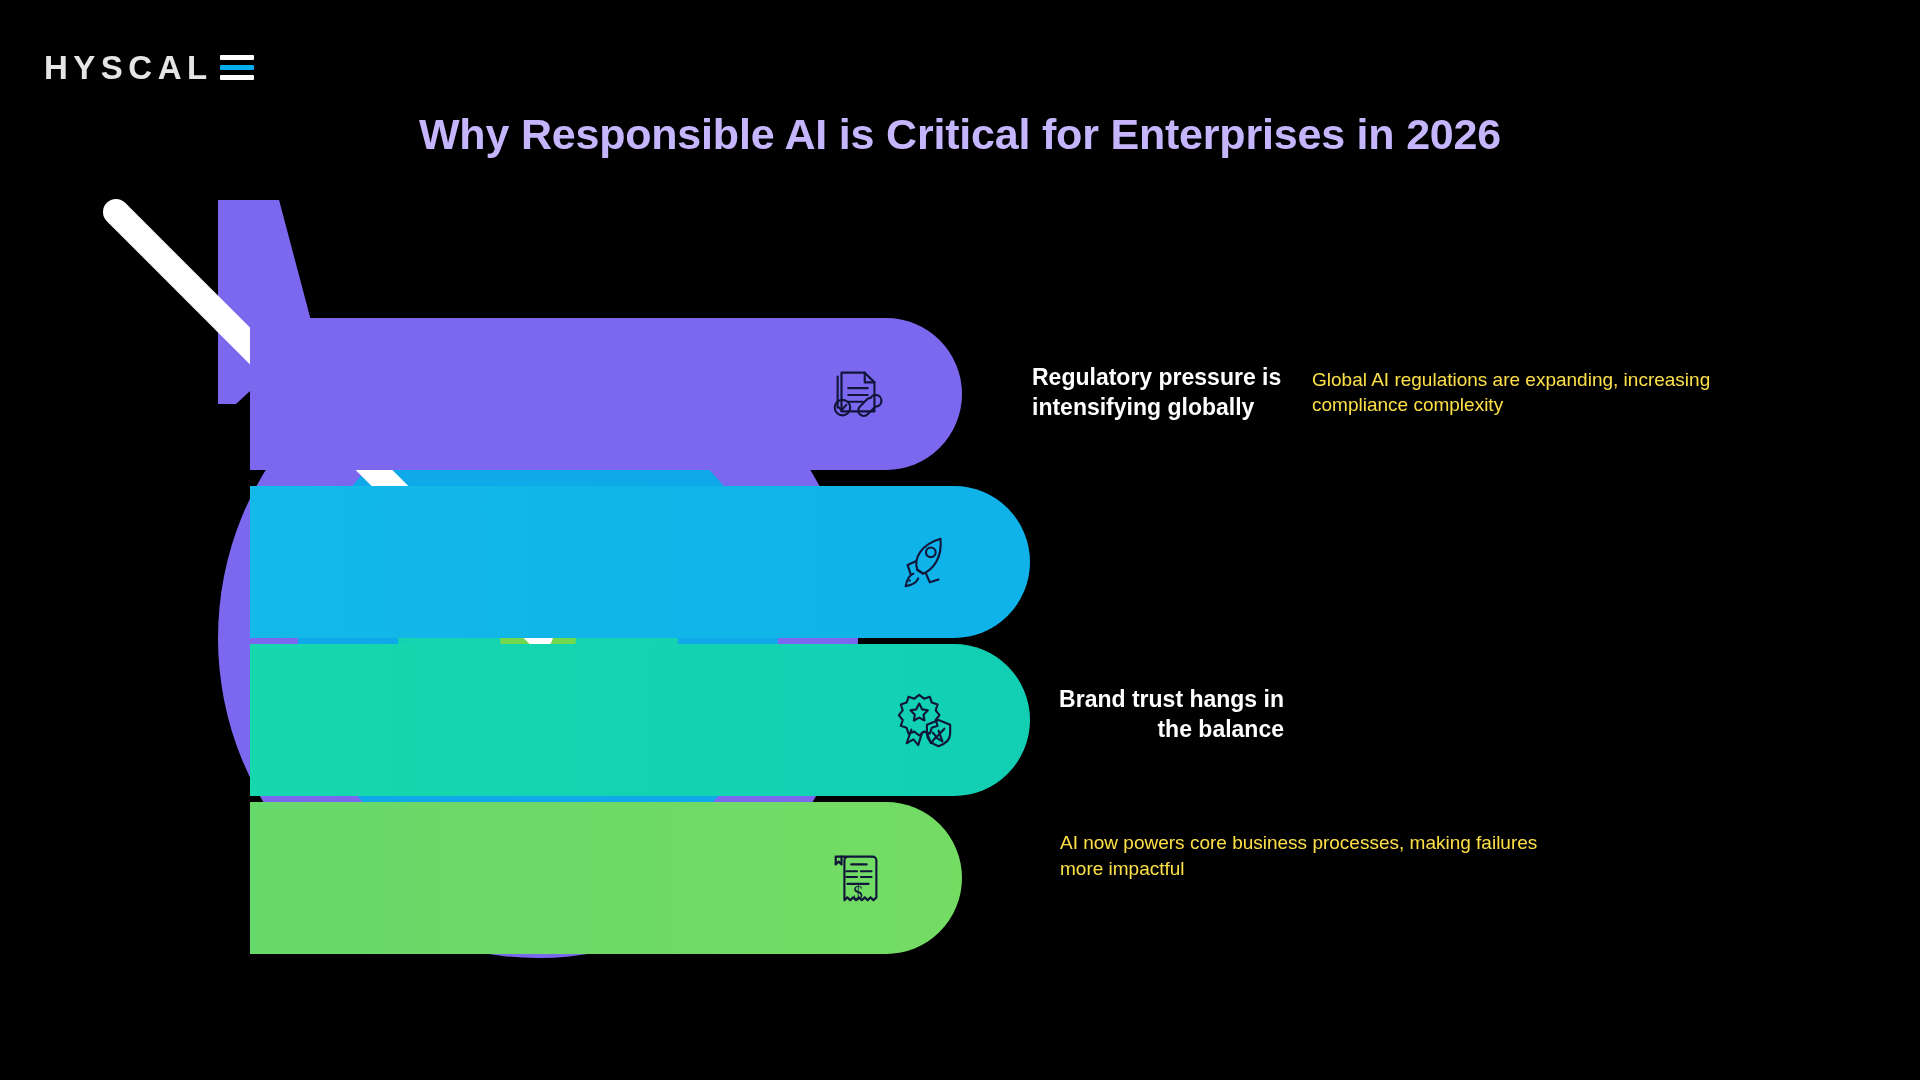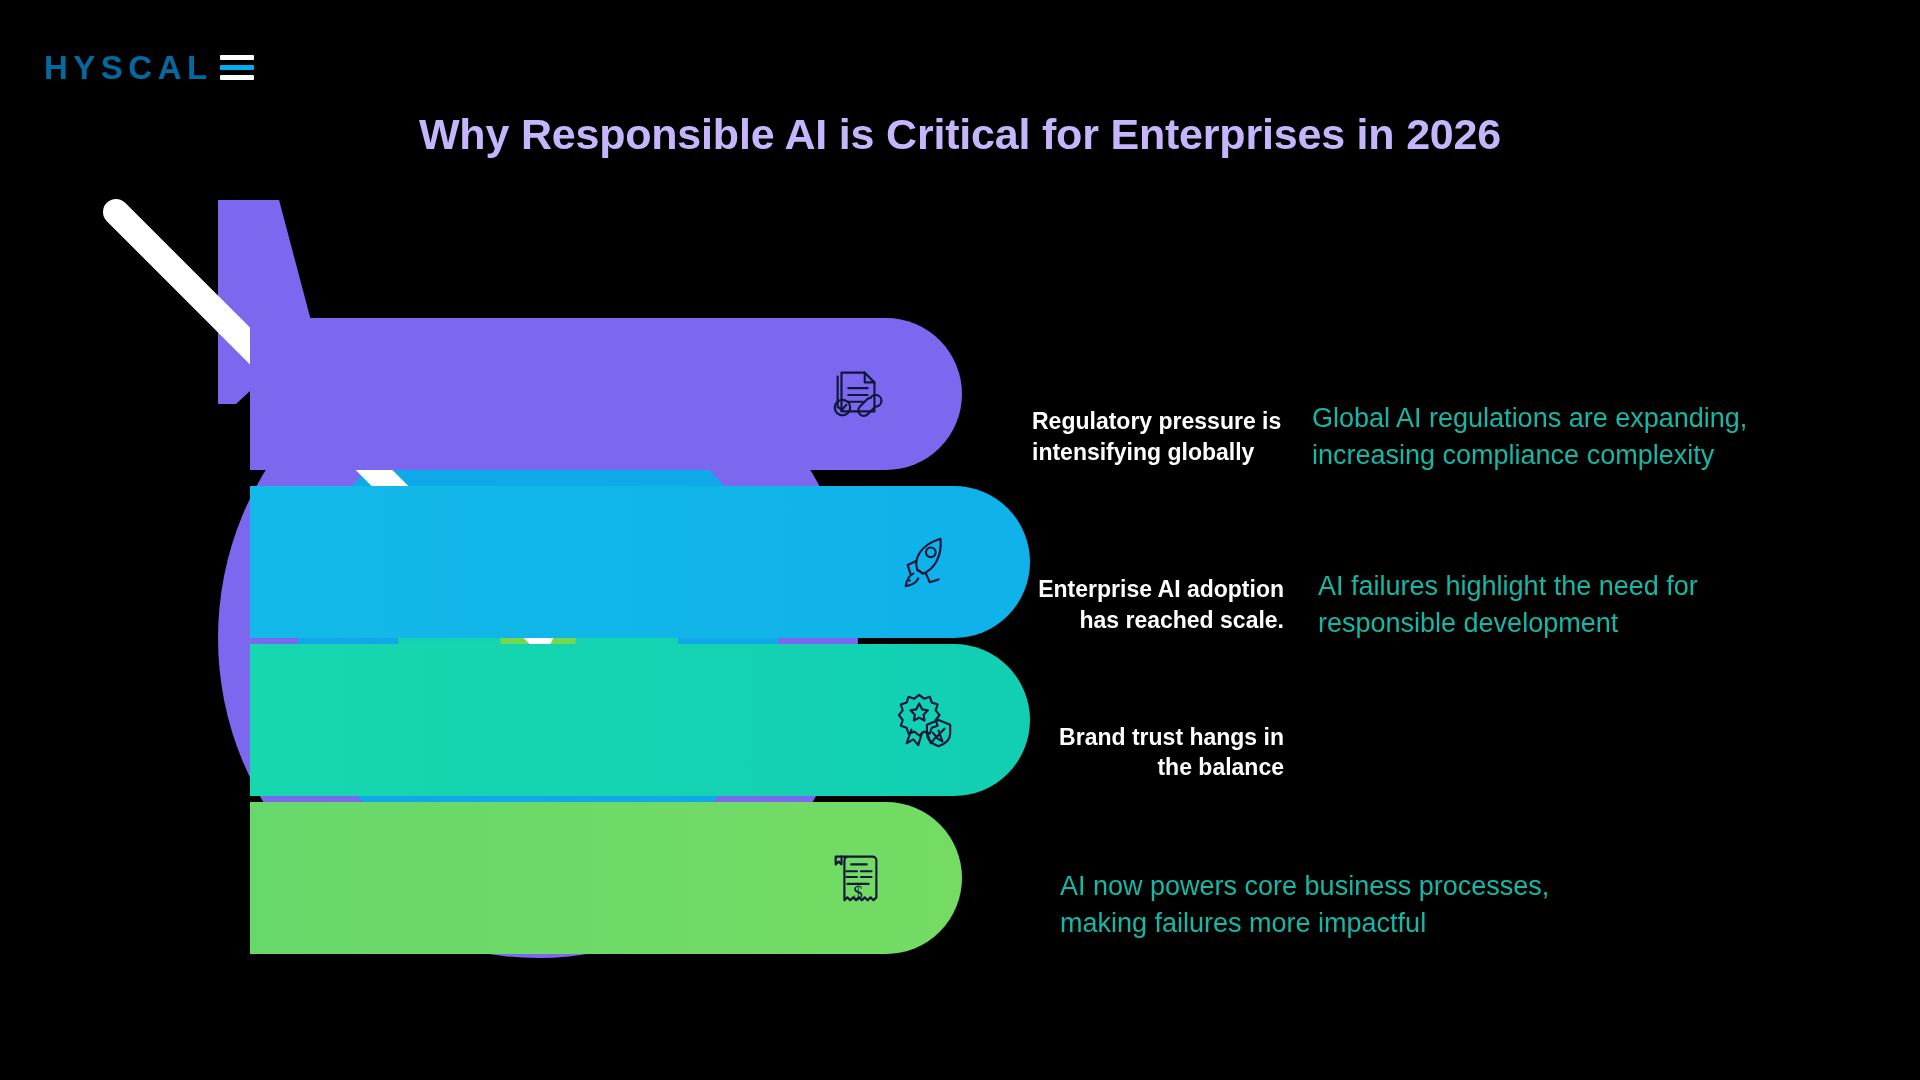--- a/index.html
+++ b/index.html
@@ -1,21 +1,21 @@
 <!DOCTYPE html>
 <html><head>
 <meta charset="utf-8">
 <style>
   html,body{margin:0;padding:0;background:#000;}
   body{width:1920px;height:1080px;position:relative;overflow:hidden;
        font-family:"Liberation Sans","DejaVu Sans",sans-serif;color:#fff;}
 
   
   #logo{position:absolute;left:44px;top:46px;display:flex;align-items:center;height:42px;}
-  #logo .wordmark{font-size:33px;font-weight:700;letter-spacing:5.5px;line-height:1;color:#0369a1;}
+  #logo .wordmark{font-size:33px;font-weight:700;letter-spacing:5.5px;line-height:1;color:#e5e5e5;}
   #logo .e-glyph{display:inline-flex;flex-direction:column;justify-content:space-between;
                  width:34px;height:25px;margin-left:7px;vertical-align:middle;}
   #logo .e-glyph i{display:block;height:5px;width:100%;background:#fff;border-radius:1px;}
   #logo .e-glyph i.mid{background:#00AEEF;width:100%;}
 
   
   #title{position:absolute;top:110px;left:0;width:1920px;text-align:center;
          font-size:43px;font-weight:700;letter-spacing:-0.2px;color:#c4b5fd;}
 
   
@@ -31,23 +31,23 @@
   
   #shaft{position:absolute;left:100px;top:196px;width:480px;height:480px;}
 
   
   #rows{position:absolute;left:0;top:0;width:1920px;height:1080px;}
   .pill{position:absolute;height:152px;border-top-right-radius:76px;
         border-bottom-right-radius:76px;display:flex;align-items:center;
         justify-content:flex-end;box-sizing:border-box;padding-right:74px;}
   .pill .ic{width:62px;height:62px;display:block;}
 
-  .row-text{position:absolute;display:flex;align-items:center;margin-top:38px;}
+  .row-text{position:absolute;display:flex;align-items:center;}
   .row-head{font-size:23px;font-weight:700;line-height:1.32;color:#fff;}
-  .row-desc{font-size:27px;font-weight:400;line-height:1.36;color:#14b8a6;}
+  .row-desc{font-size:19px;font-weight:400;line-height:1.36;color:#fde047;}
 
   
   .pill.p1{left:250px;top:318px;width:712px;
            background:linear-gradient(90deg,#7B68EE 0%,#7B68EE 100%);}
   .pill.p2{left:250px;top:486px;width:780px;
            background:linear-gradient(90deg,#13B9E8 0%,#0FB2E9 100%);}
   .pill.p3{left:250px;top:644px;width:780px;
            background:linear-gradient(90deg,#16D7AE 0%,#12CFB4 100%);}
   .pill.p4{left:250px;top:802px;width:712px;
            background:linear-gradient(90deg,#67D86A 0%,#74DC63 100%);}
@@ -118,24 +118,20 @@
     <svg class="ic" viewBox="0 0 64 64" fill="none" stroke="#10153a" stroke-width="2.2" stroke-linecap="round" stroke-linejoin="round">
       <path d="M24 40 C20 28 28 14 48 8 C50 28 40 40 30 44 Z"></path>
       <circle cx="38" cy="22" r="5"></circle>
       <path d="M24 40 l6 4"></path>
       <path d="M23 31 l-9 4 l3 9"></path>
       <path d="M33 44 l4 9 l9 -3"></path>
       <path d="M20 44 c-5 2 -7 7 -8 13 c6 -1 11 -3 13 -8"></path>
       <circle cx="16" cy="51" r="1.3" fill="#10153a" stroke="none"></circle>
     </svg>
   </div>
-  <div class="row-text rt2">
-    <div class="row-head">Enterprise AI adoption has reached scale.</div>
-    <div class="row-desc">AI failures highlight the need for responsible development</div>
-  </div>
 
   <div class="pill p3">
     <svg class="ic" viewBox="0 0 64 64" fill="none" stroke="#10153a" stroke-width="2.2" stroke-linecap="round" stroke-linejoin="round">
       <path d="M26 6 l5 4 l6 -2 l2 6 l6 2 l-2 6 l4 5 l-4 5 l2 6 l-6 2 l-2 6 l-6 -2 l-5 4 l-5 -4 l-6 2 l-2 -6 l-6 -2 l2 -6 l-4 -5 l4 -5 l-2 -6 l6 -2 l2 -6 l6 2 z"></path>
       <path d="M26 15 l3 6 l6 1 l-4.5 4.5 l1 6 l-5.5 -3 l-5.5 3 l1 -6 l-4.5 -4.5 l6 -1 z"></path>
       <path d="M18 42 l-5 14 l7 -4 l5 6 l4 -13"></path>
       <path d="M34 45 l4 11 l5 -6 l7 4 l-4 -11"></path>
       <path d="M46 32 l12 5 v9 c0 7 -6 11 -12 13 c-6 -2 -12 -6 -12 -13 v-9 z"></path>
       <path d="M40 45 l4 4.5 l8 -8.5"></path>
     </svg>

